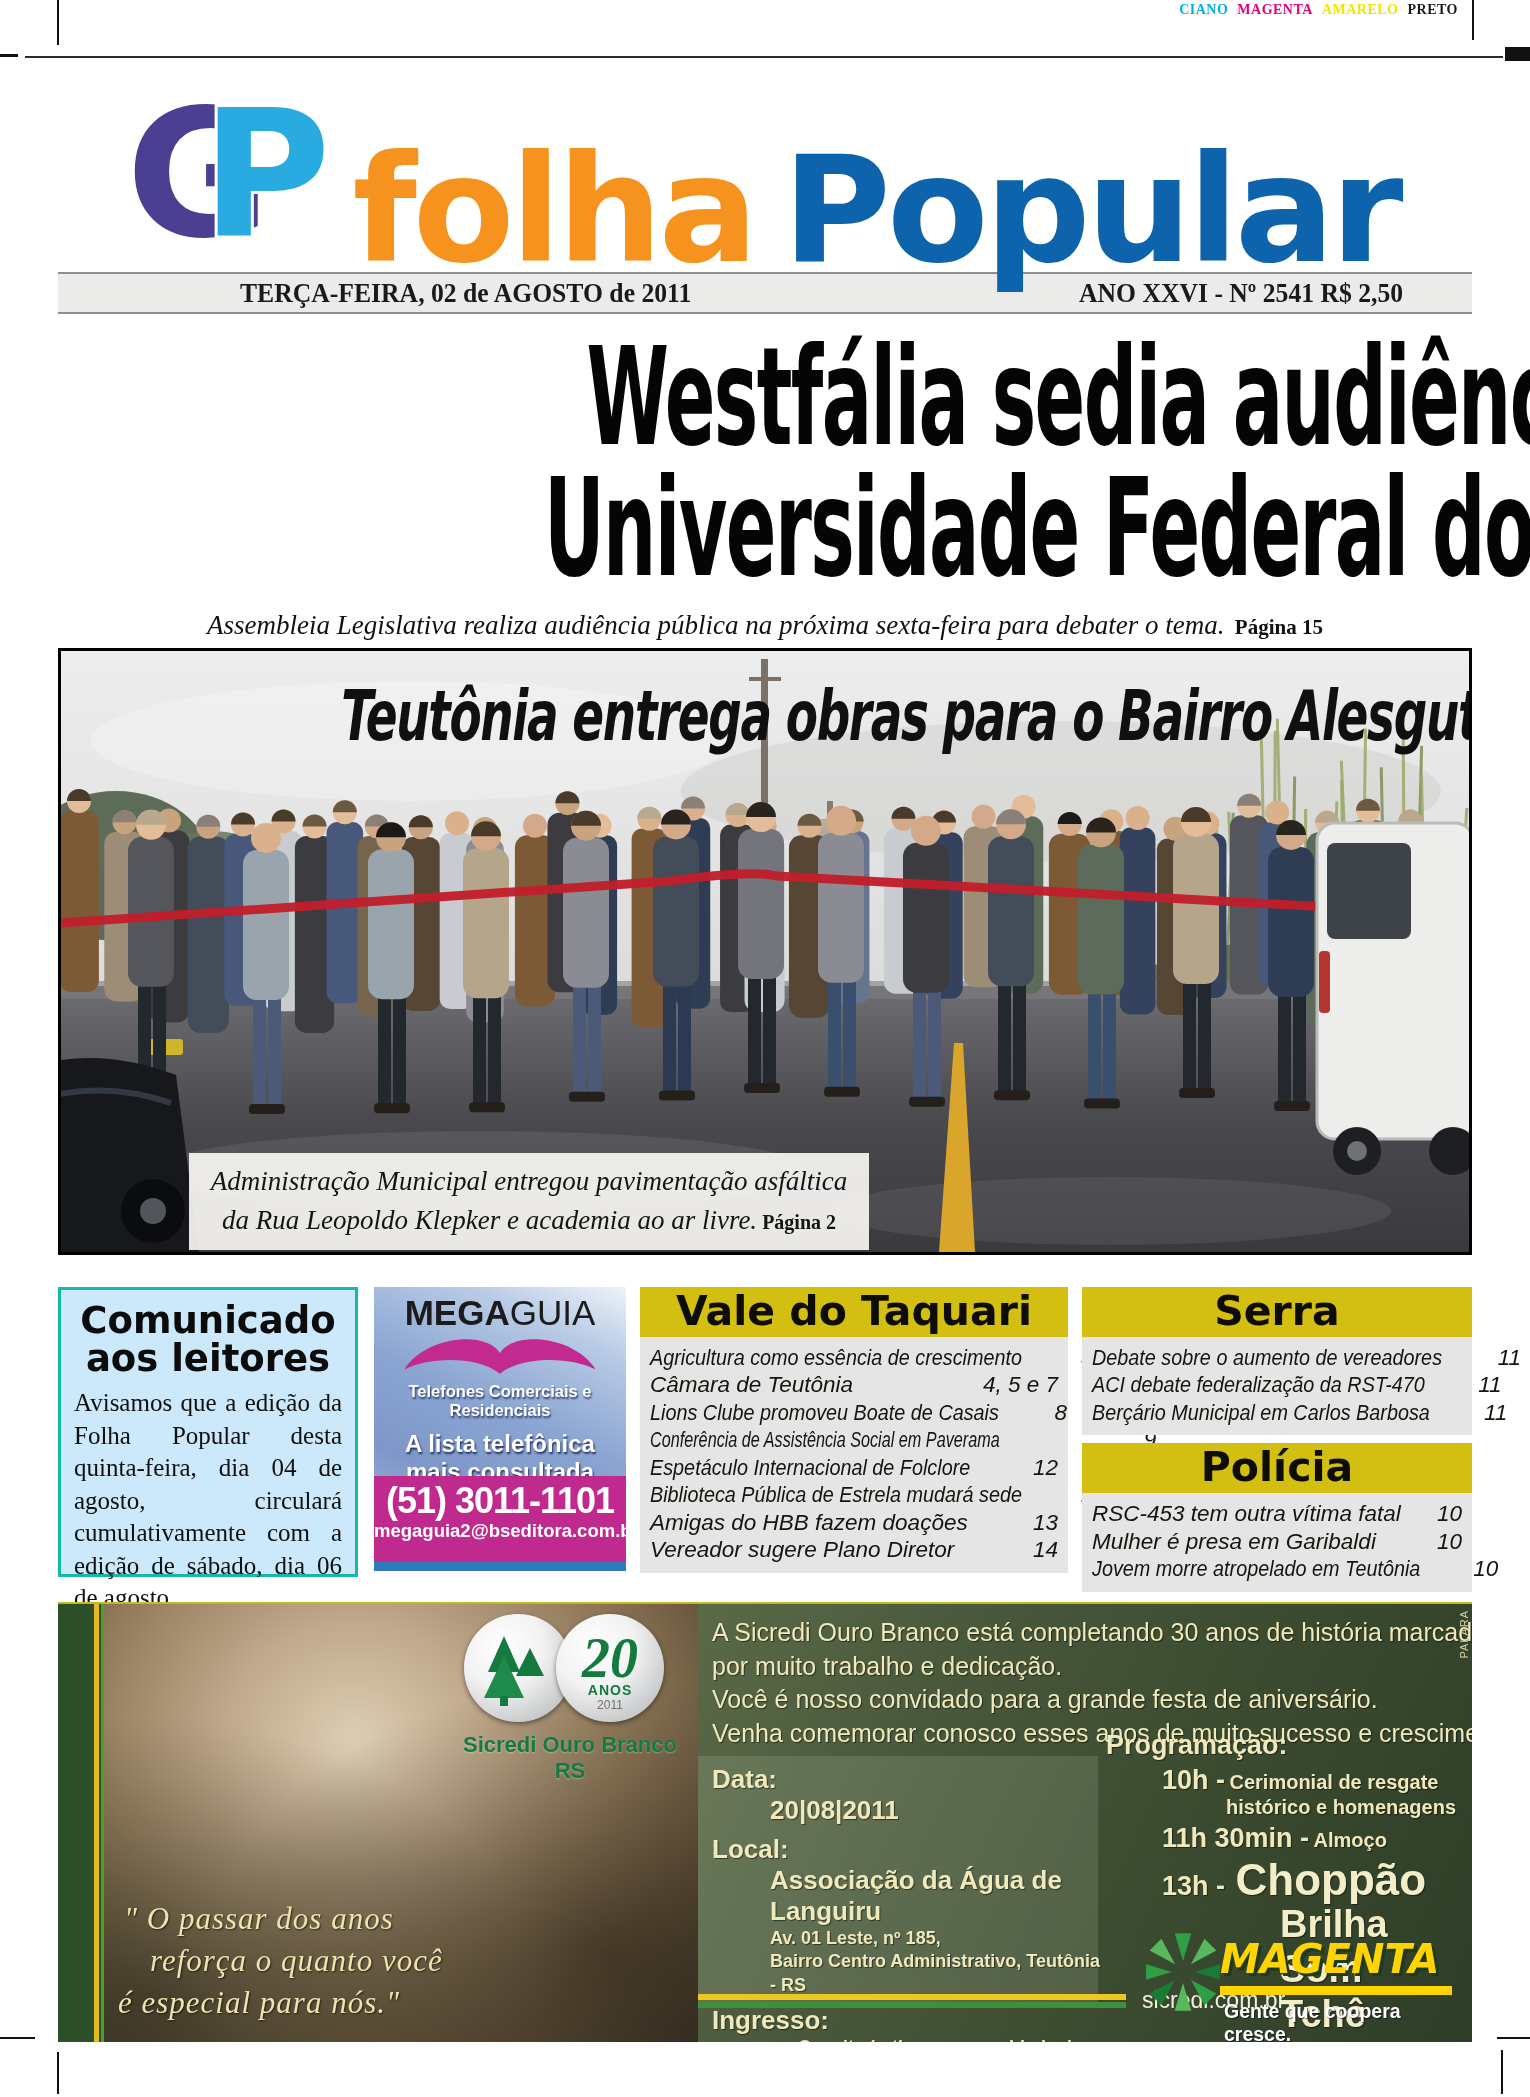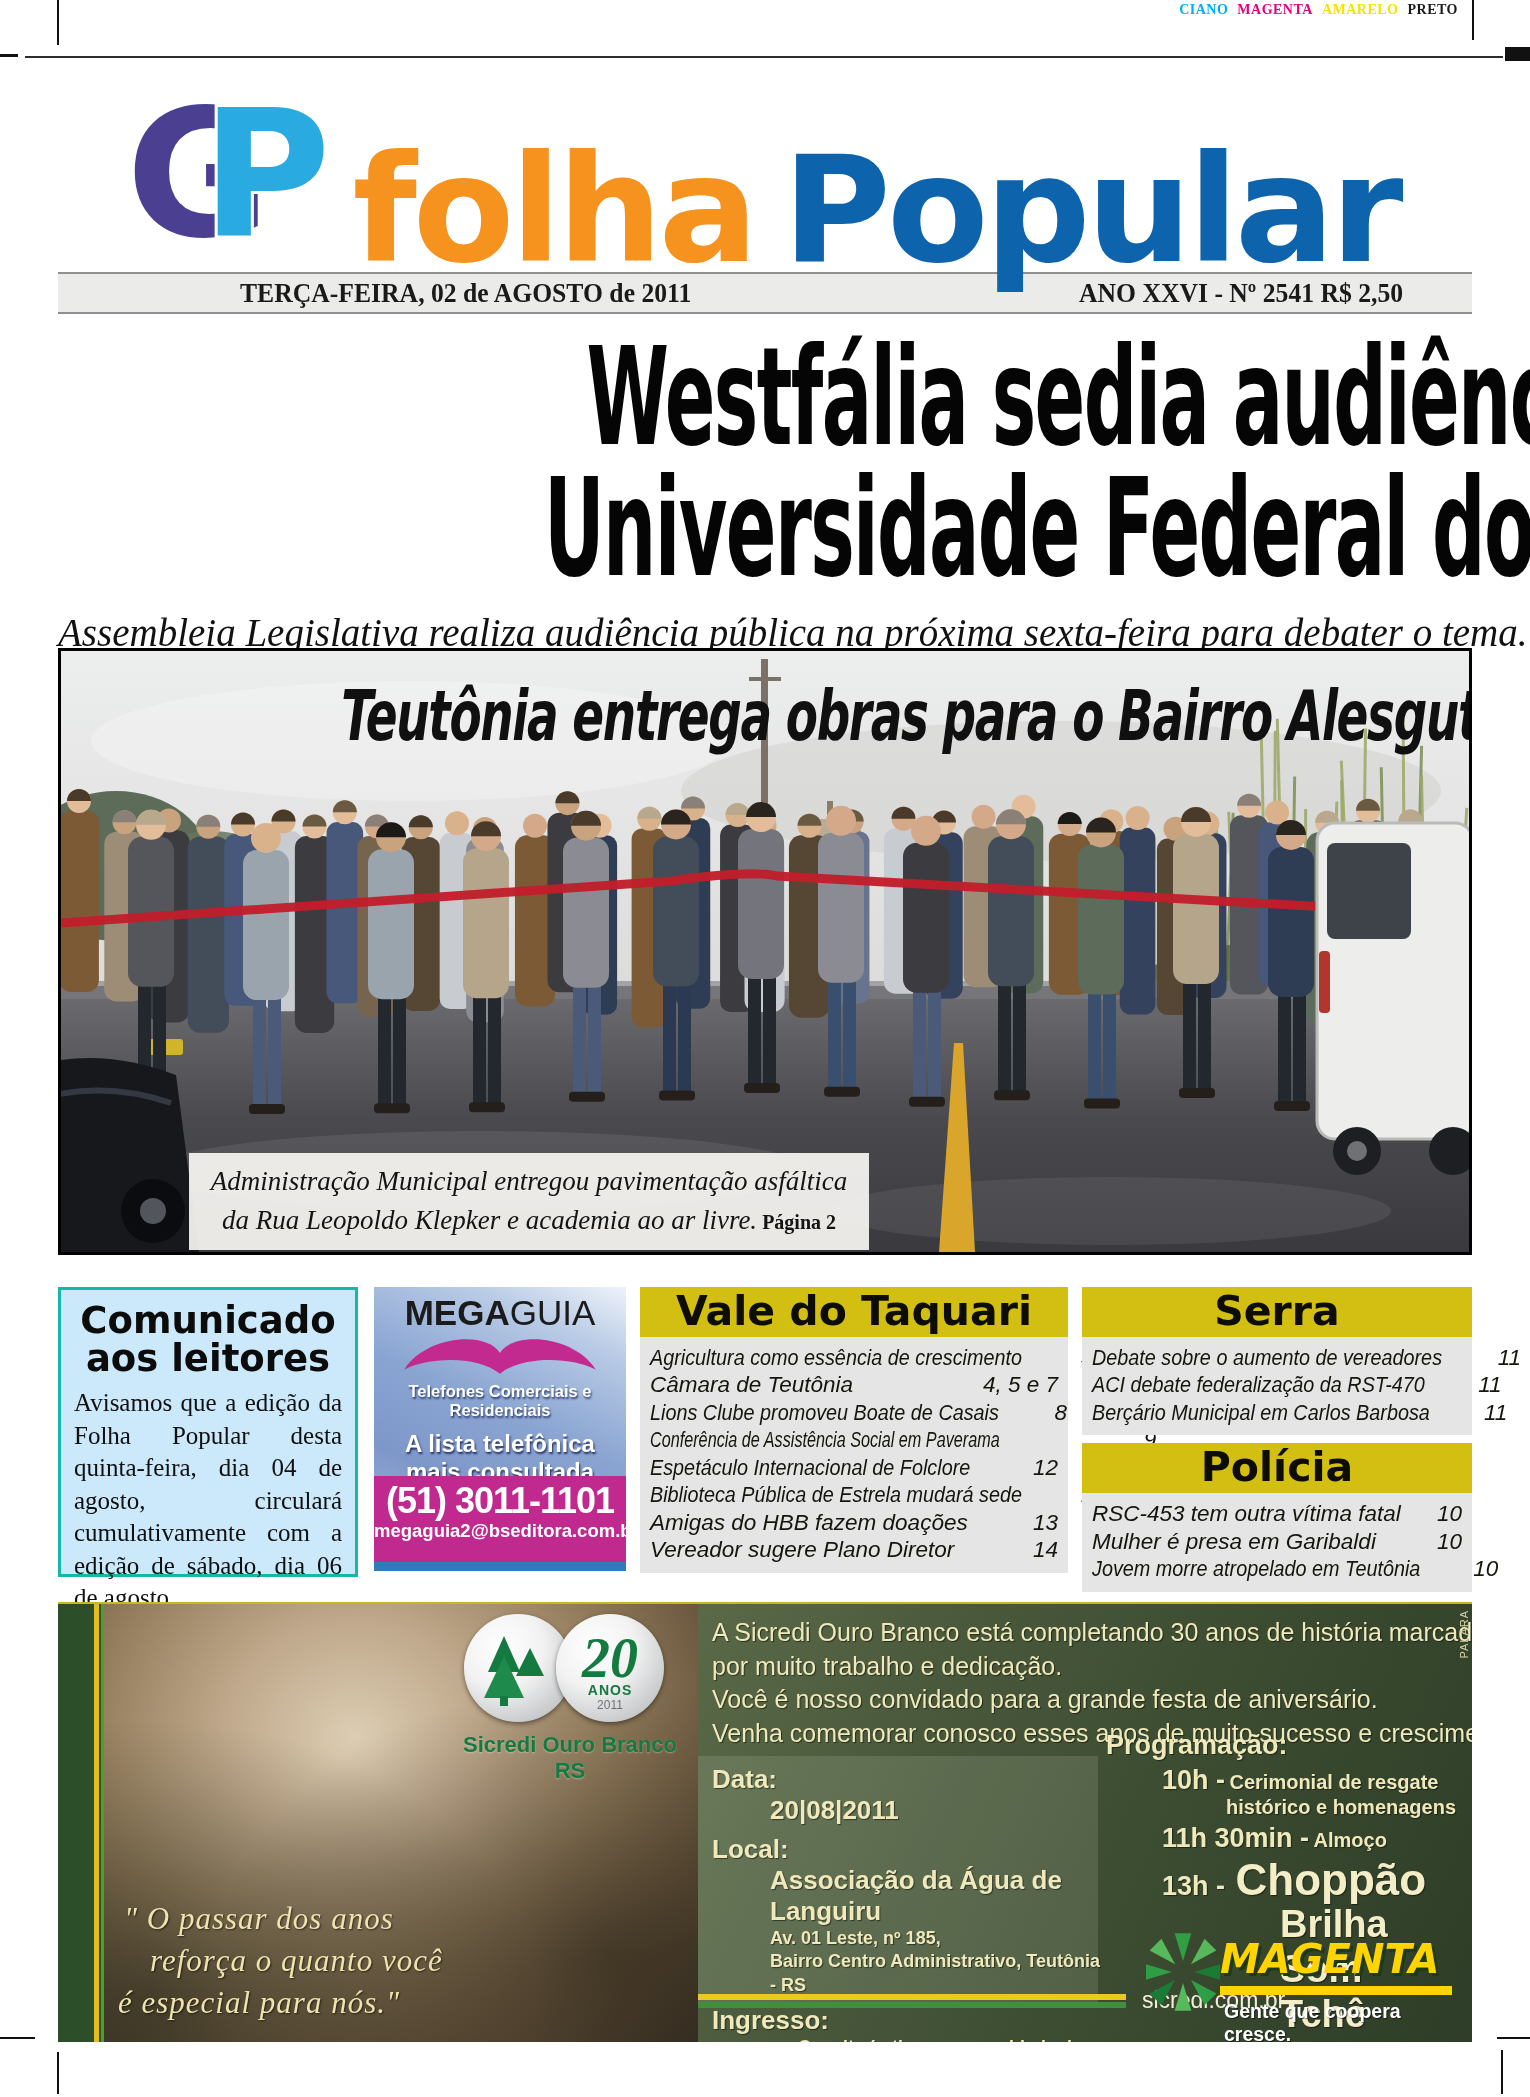--- a/index.html
+++ b/index.html
@@ -36,21 +36,21 @@
   .datebar .d-right{margin-left:auto;margin-right:52px;}
   .datetxt{font-family:"Liberation Serif",serif;font-weight:bold;font-size:27px;color:#1a1a1a;
            transform:scaleX(.95);transform-origin:left center;display:inline-block;white-space:nowrap;}
 
   
   .headline{top:332px;left:58px;width:1414px;text-align:center;z-index:1;}
   .hl-line{font-family:"DejaVu Sans",sans-serif;font-weight:bold;font-size:136px;line-height:.96;
            color:#050505;white-space:nowrap;}
   .hl-line>span{display:inline-block;transform:scaleX(.55);transform-origin:center;letter-spacing:-3px;}
   .deck{top:610px;left:58px;width:1414px;text-align:center;white-space:nowrap;}
-  .deck .d-main{font-family:"Liberation Serif",serif;font-style:italic;font-size:39px;color:#111;}
+  .deck .d-main{font-family:"Liberation Serif",serif;font-style:italic;font-size:27px;color:#111;}
   .deck .d-page{font-family:"Liberation Serif",serif;font-weight:bold;font-size:21px;margin-left:6px;}
 
   
   .photo{top:648px;left:58px;width:1408px;height:601px;border:3px solid #000;background:#dfe0dc;overflow:hidden;}
   .photo svg{position:absolute;inset:0;width:100%;height:100%;}
   .photo-title{position:absolute;top:24px;left:0;width:100%;text-align:center;white-space:nowrap;z-index:4;}
   .photo-title>span{display:inline-block;font-family:"DejaVu Sans",sans-serif;font-style:oblique;
            font-weight:600;font-size:70px;color:#101010;transform:scaleX(.67);transform-origin:center;
            letter-spacing:-2px;}
   .photo-caption{position:absolute;left:128px;top:502px;width:668px;background:rgba(246,245,242,.93);

